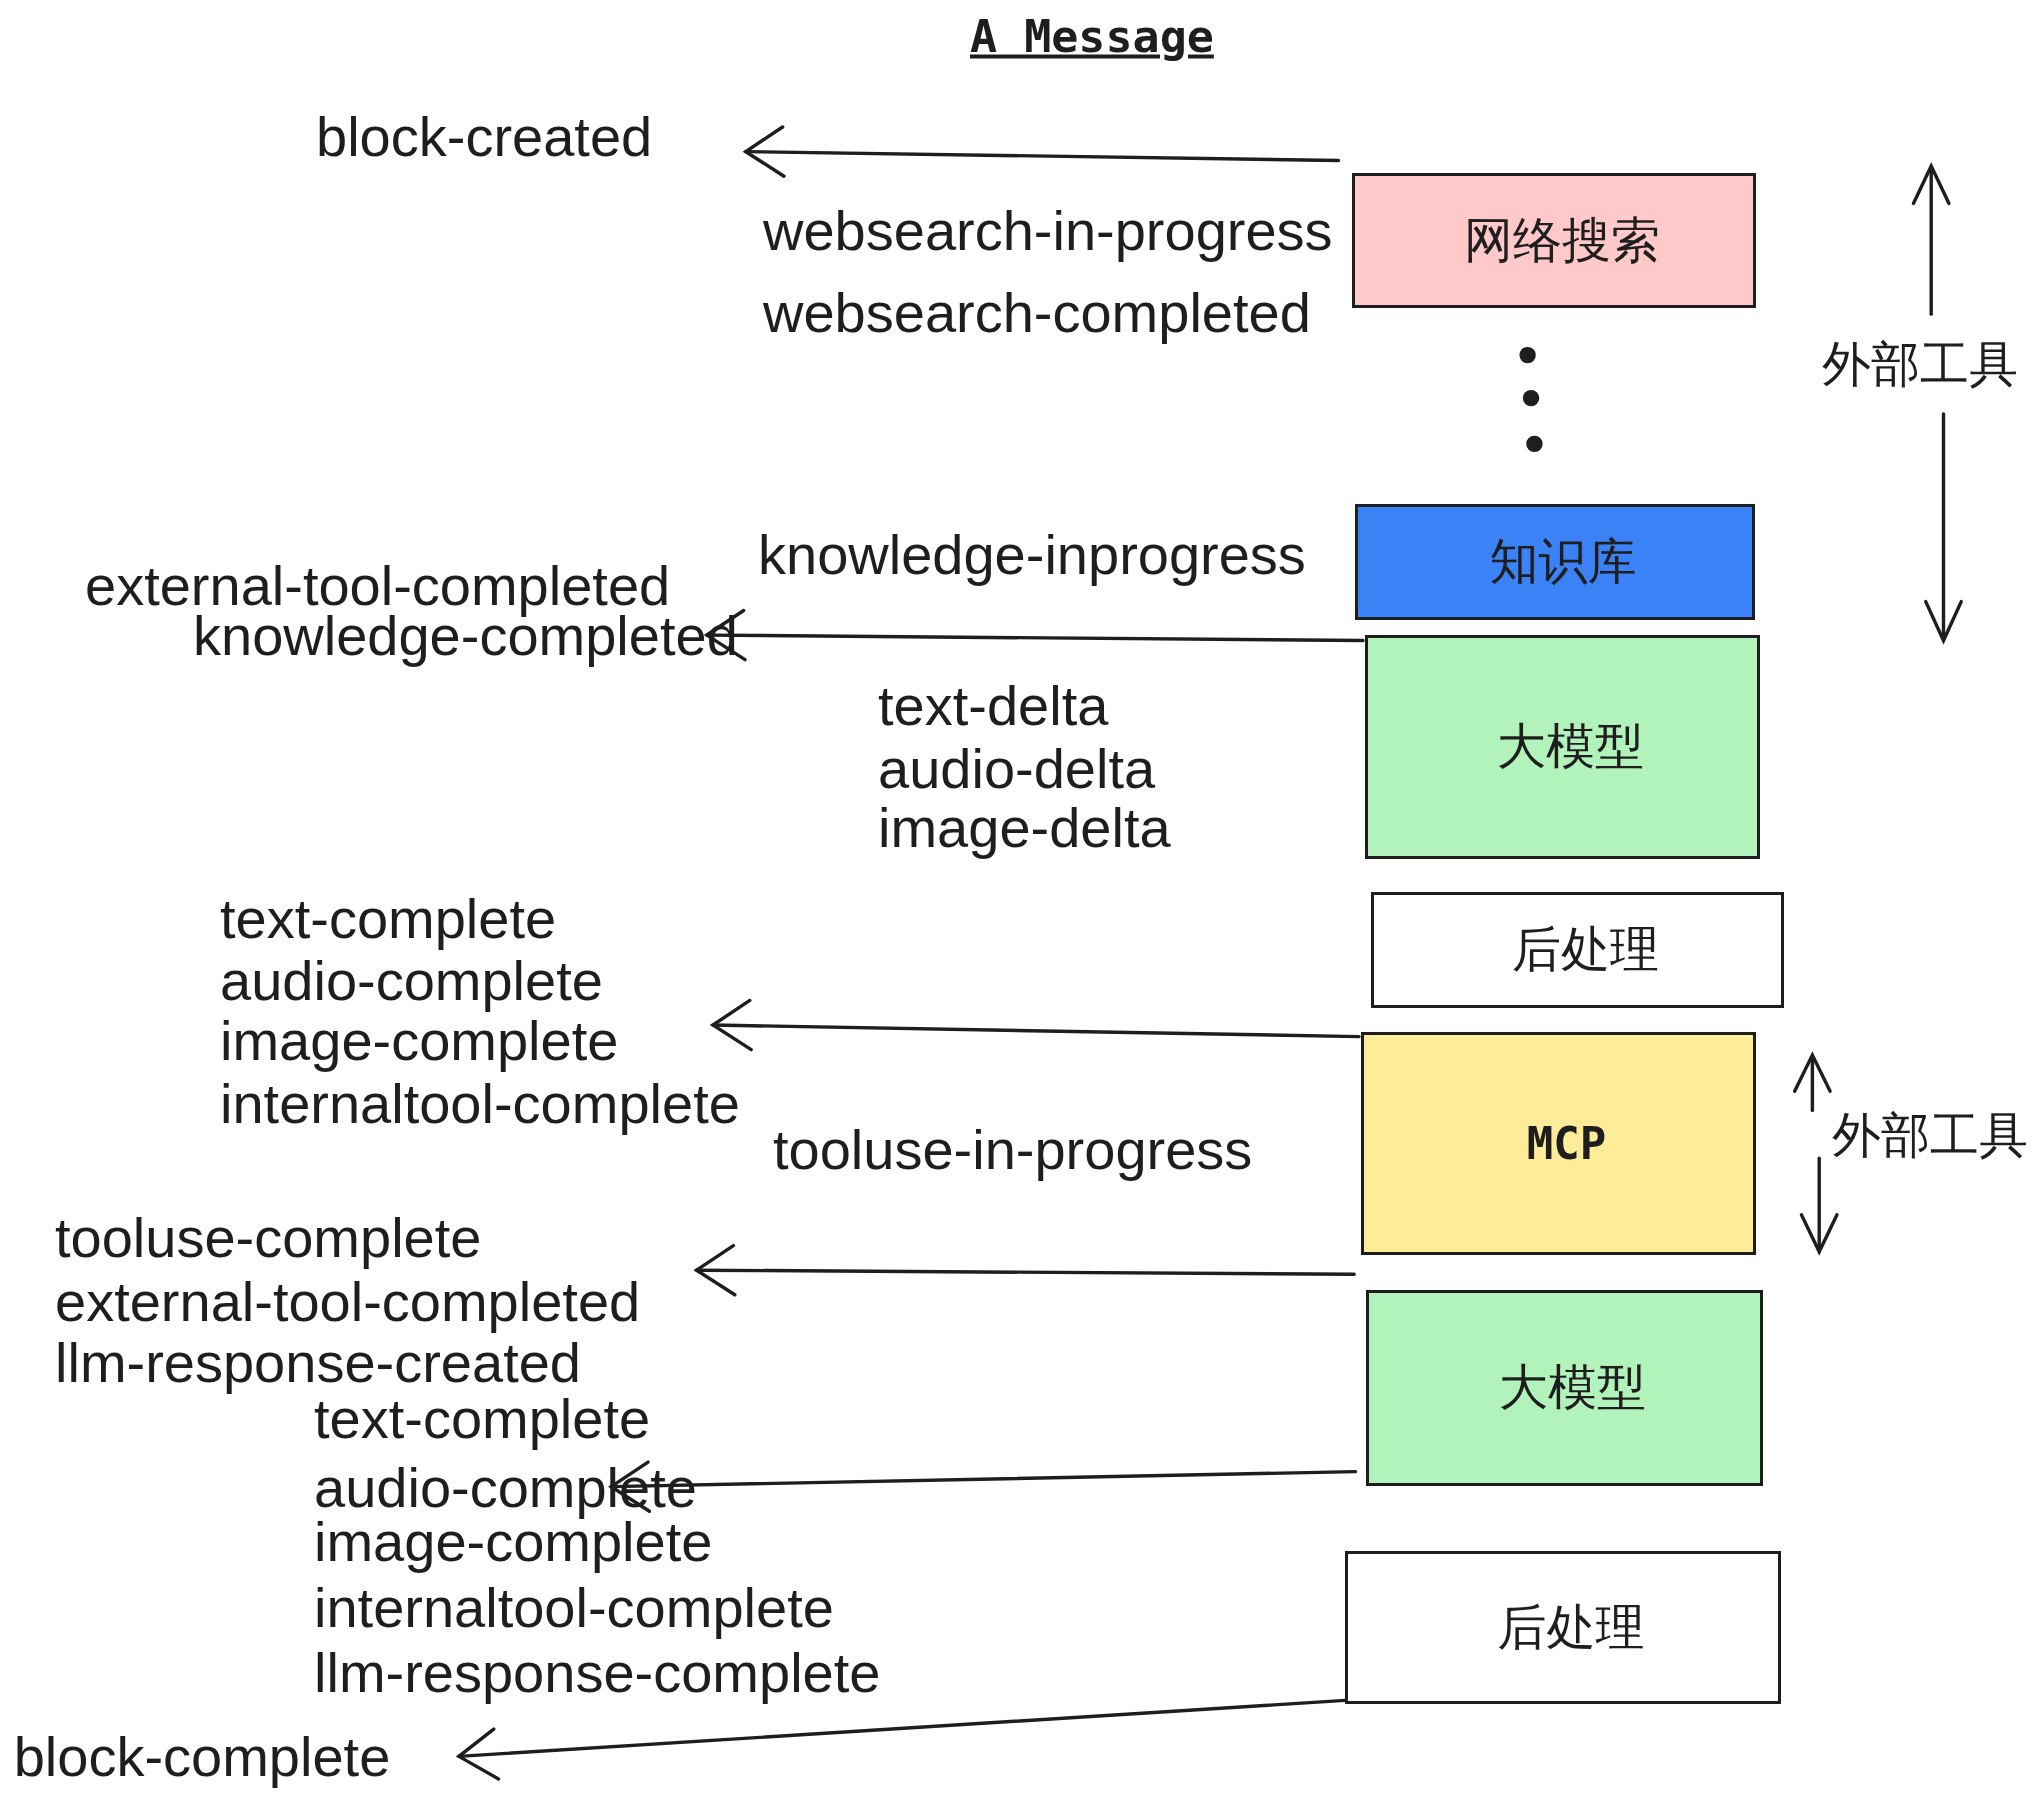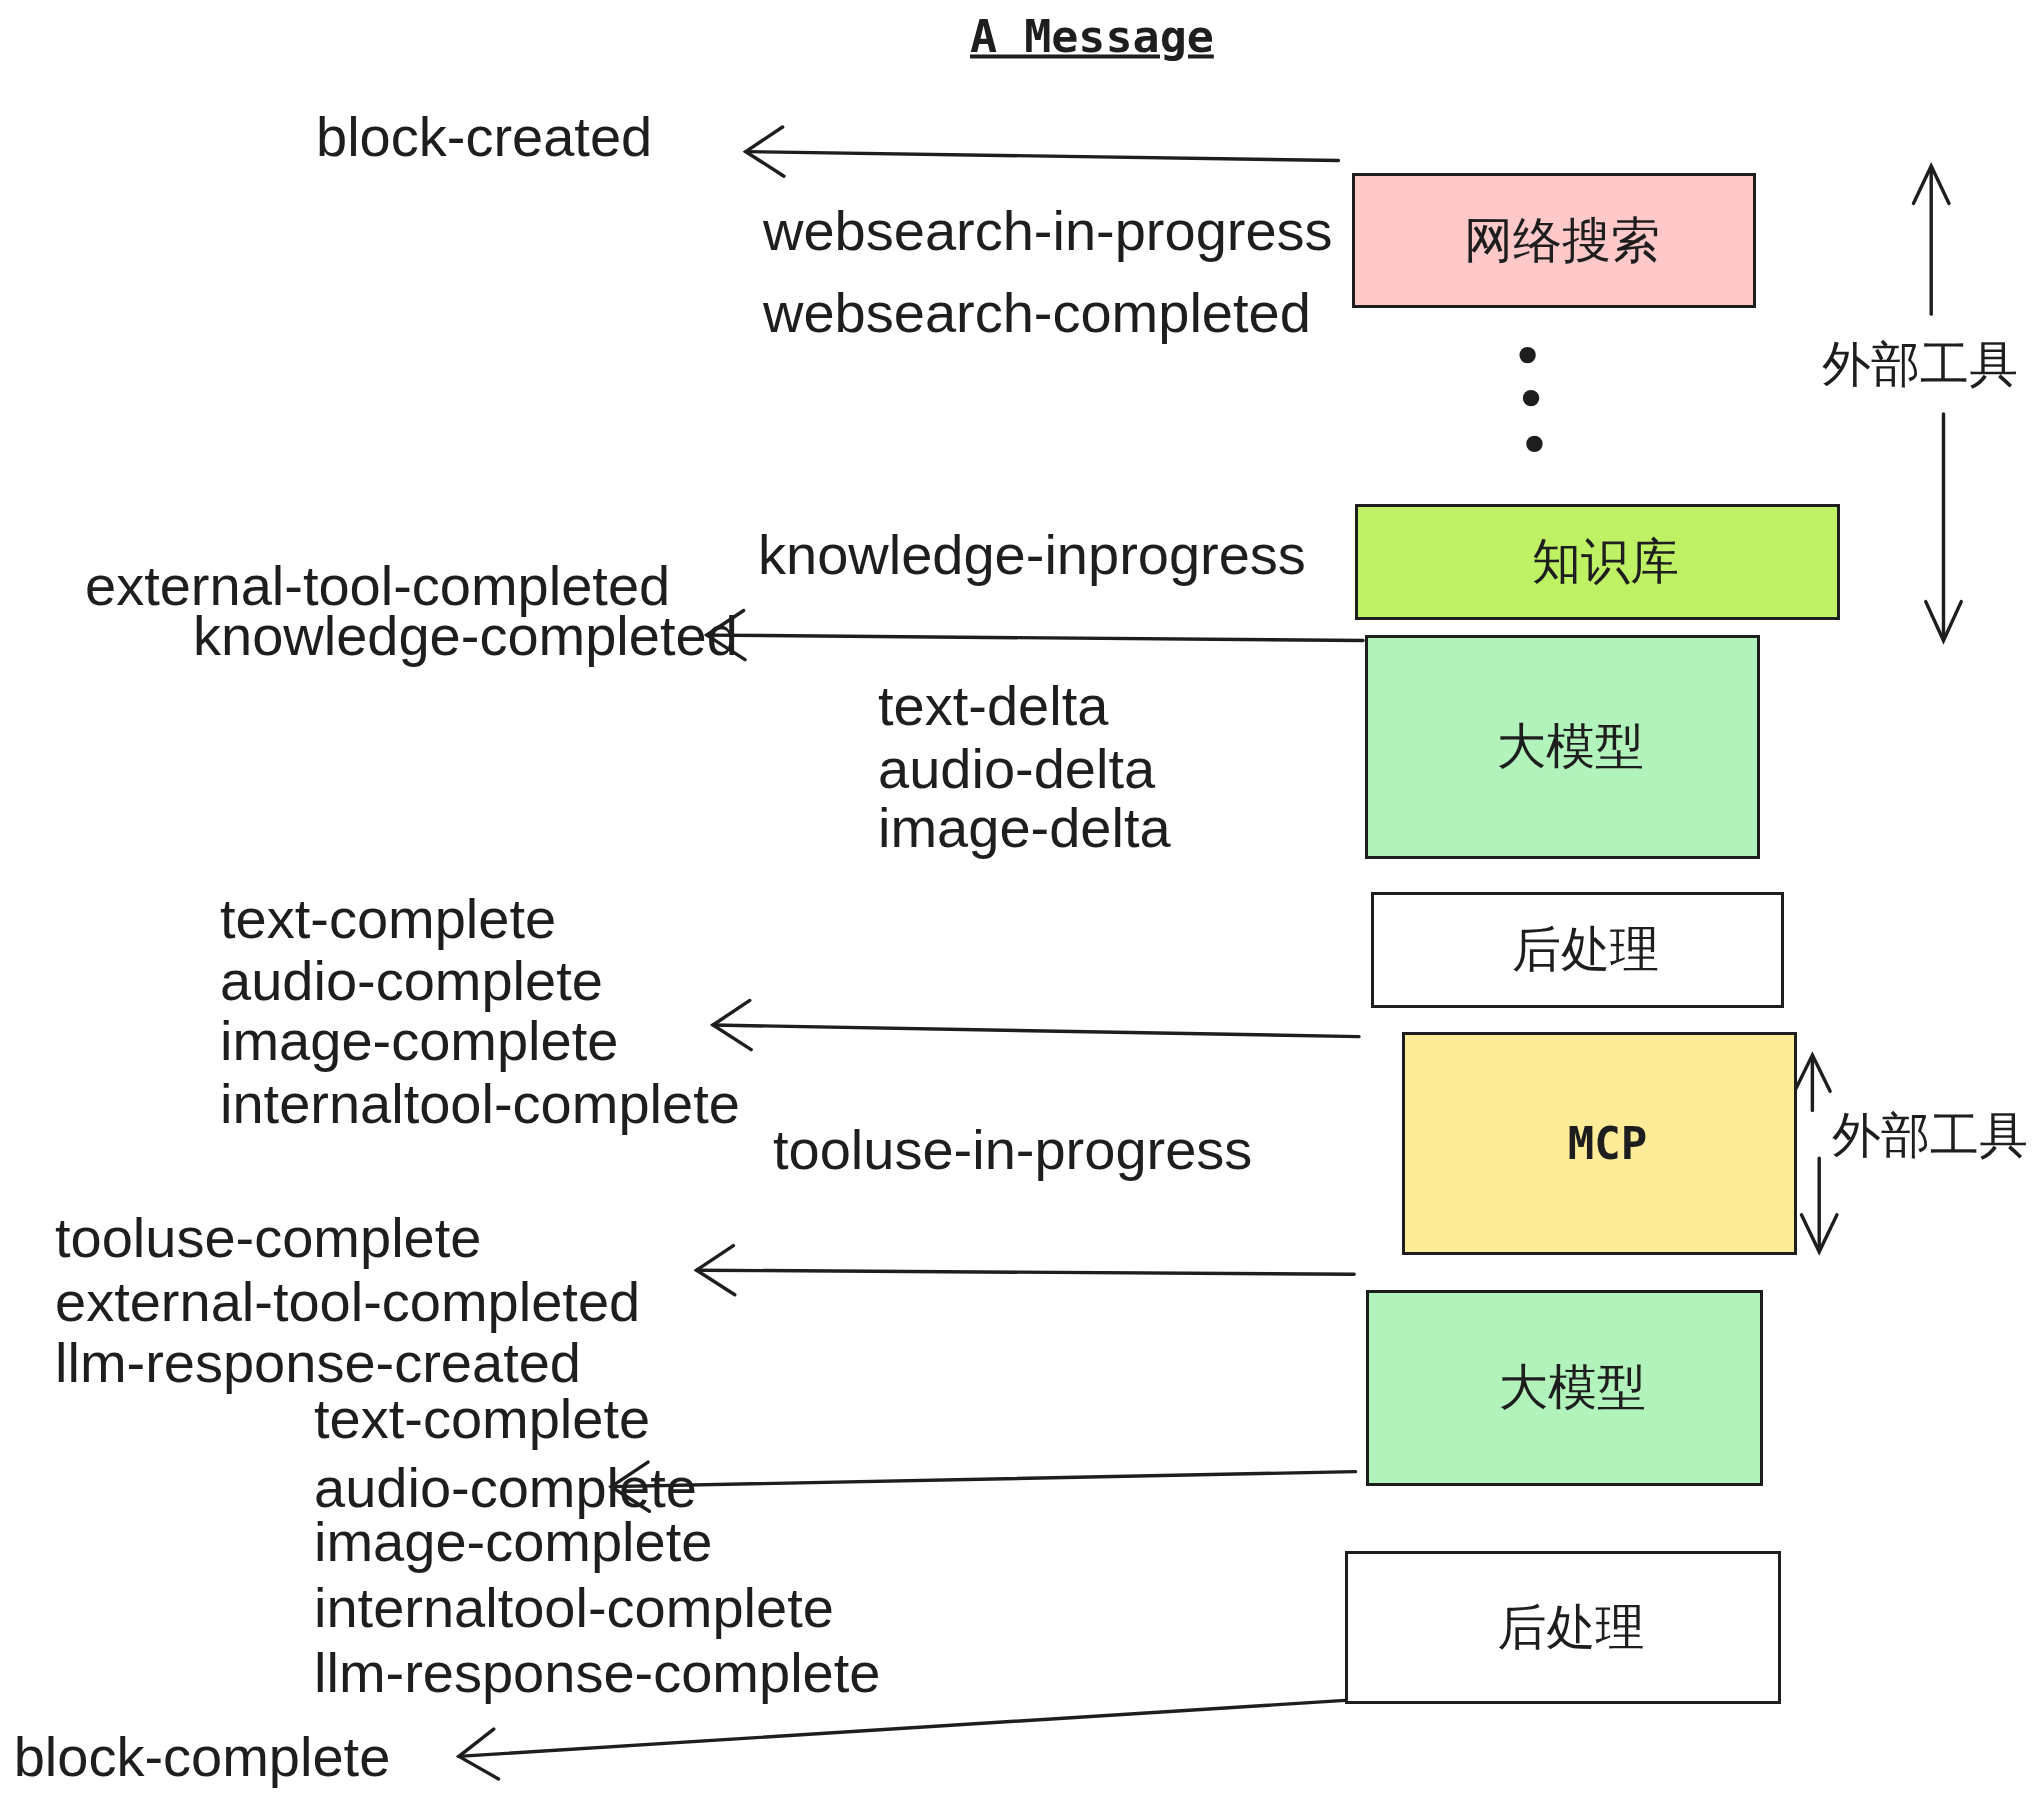--- a/index.html
+++ b/index.html
@@ -9,24 +9,24 @@
        font-size:56px;white-space:nowrap;transform:translateY(-50%);line-height:1;}
   .title{position:absolute;font-size:45px;font-weight:bold;white-space:nowrap;transform:translateY(-50%);text-decoration:underline;}
   .box{position:absolute;border:3.4px solid #1e1e1e;display:flex;align-items:center;justify-content:center;
        font-family:"DejaVu Sans","Liberation Sans",sans-serif;font-size:49px;box-sizing:border-box;padding-left:16px;}
   .cjk{position:absolute;font-family:"DejaVu Sans","Liberation Sans",sans-serif;font-size:48px;
        white-space:nowrap;transform:translateY(-50%);}
   .mono-box-label{font-family:"DejaVu Sans Mono","Liberation Mono",monospace;font-size:44px;font-weight:bold;}
 
   
   #box-websearch{left:1352px;top:173px;width:404px;height:135px;background:#ffc9c9;}
-  #box-knowledge{left:1355px;top:504px;width:485px;height:116px;background:#bef264;}
+  #box-knowledge{left:1355px;top:504px;width:400px;height:116px;background:#3b82f6;}
   #box-llm-top{left:1365px;top:635px;width:395px;height:224px;background:#b2f2bb;}
   #box-postprocess-top{left:1371px;top:892px;width:413px;height:116px;background:#ffffff;}
-  #box-mcp{left:1361px;top:1032px;width:395px;height:223px;background:#ffec99;margin-left:41px;}
+  #box-mcp{left:1361px;top:1032px;width:395px;height:223px;background:#ffec99;}
   #box-llm-bottom{left:1366px;top:1290px;width:397px;height:196px;background:#b2f2bb;}
   #box-postprocess-bottom{left:1345px;top:1551px;width:436px;height:153px;background:#ffffff;}
 
   
   #e-block-created{left:316px;top:137px;}
   #e-websearch-created{left:316px;top:193px;}
   #e-websearch-in-progress{left:763px;top:231px;}
   #e-websearch-completed{left:763px;top:313px;}
   #e-externaltool-in-progress{left:22.5px;top:415px;}
   #e-knowledge-inprogress{left:758px;top:555px;}

